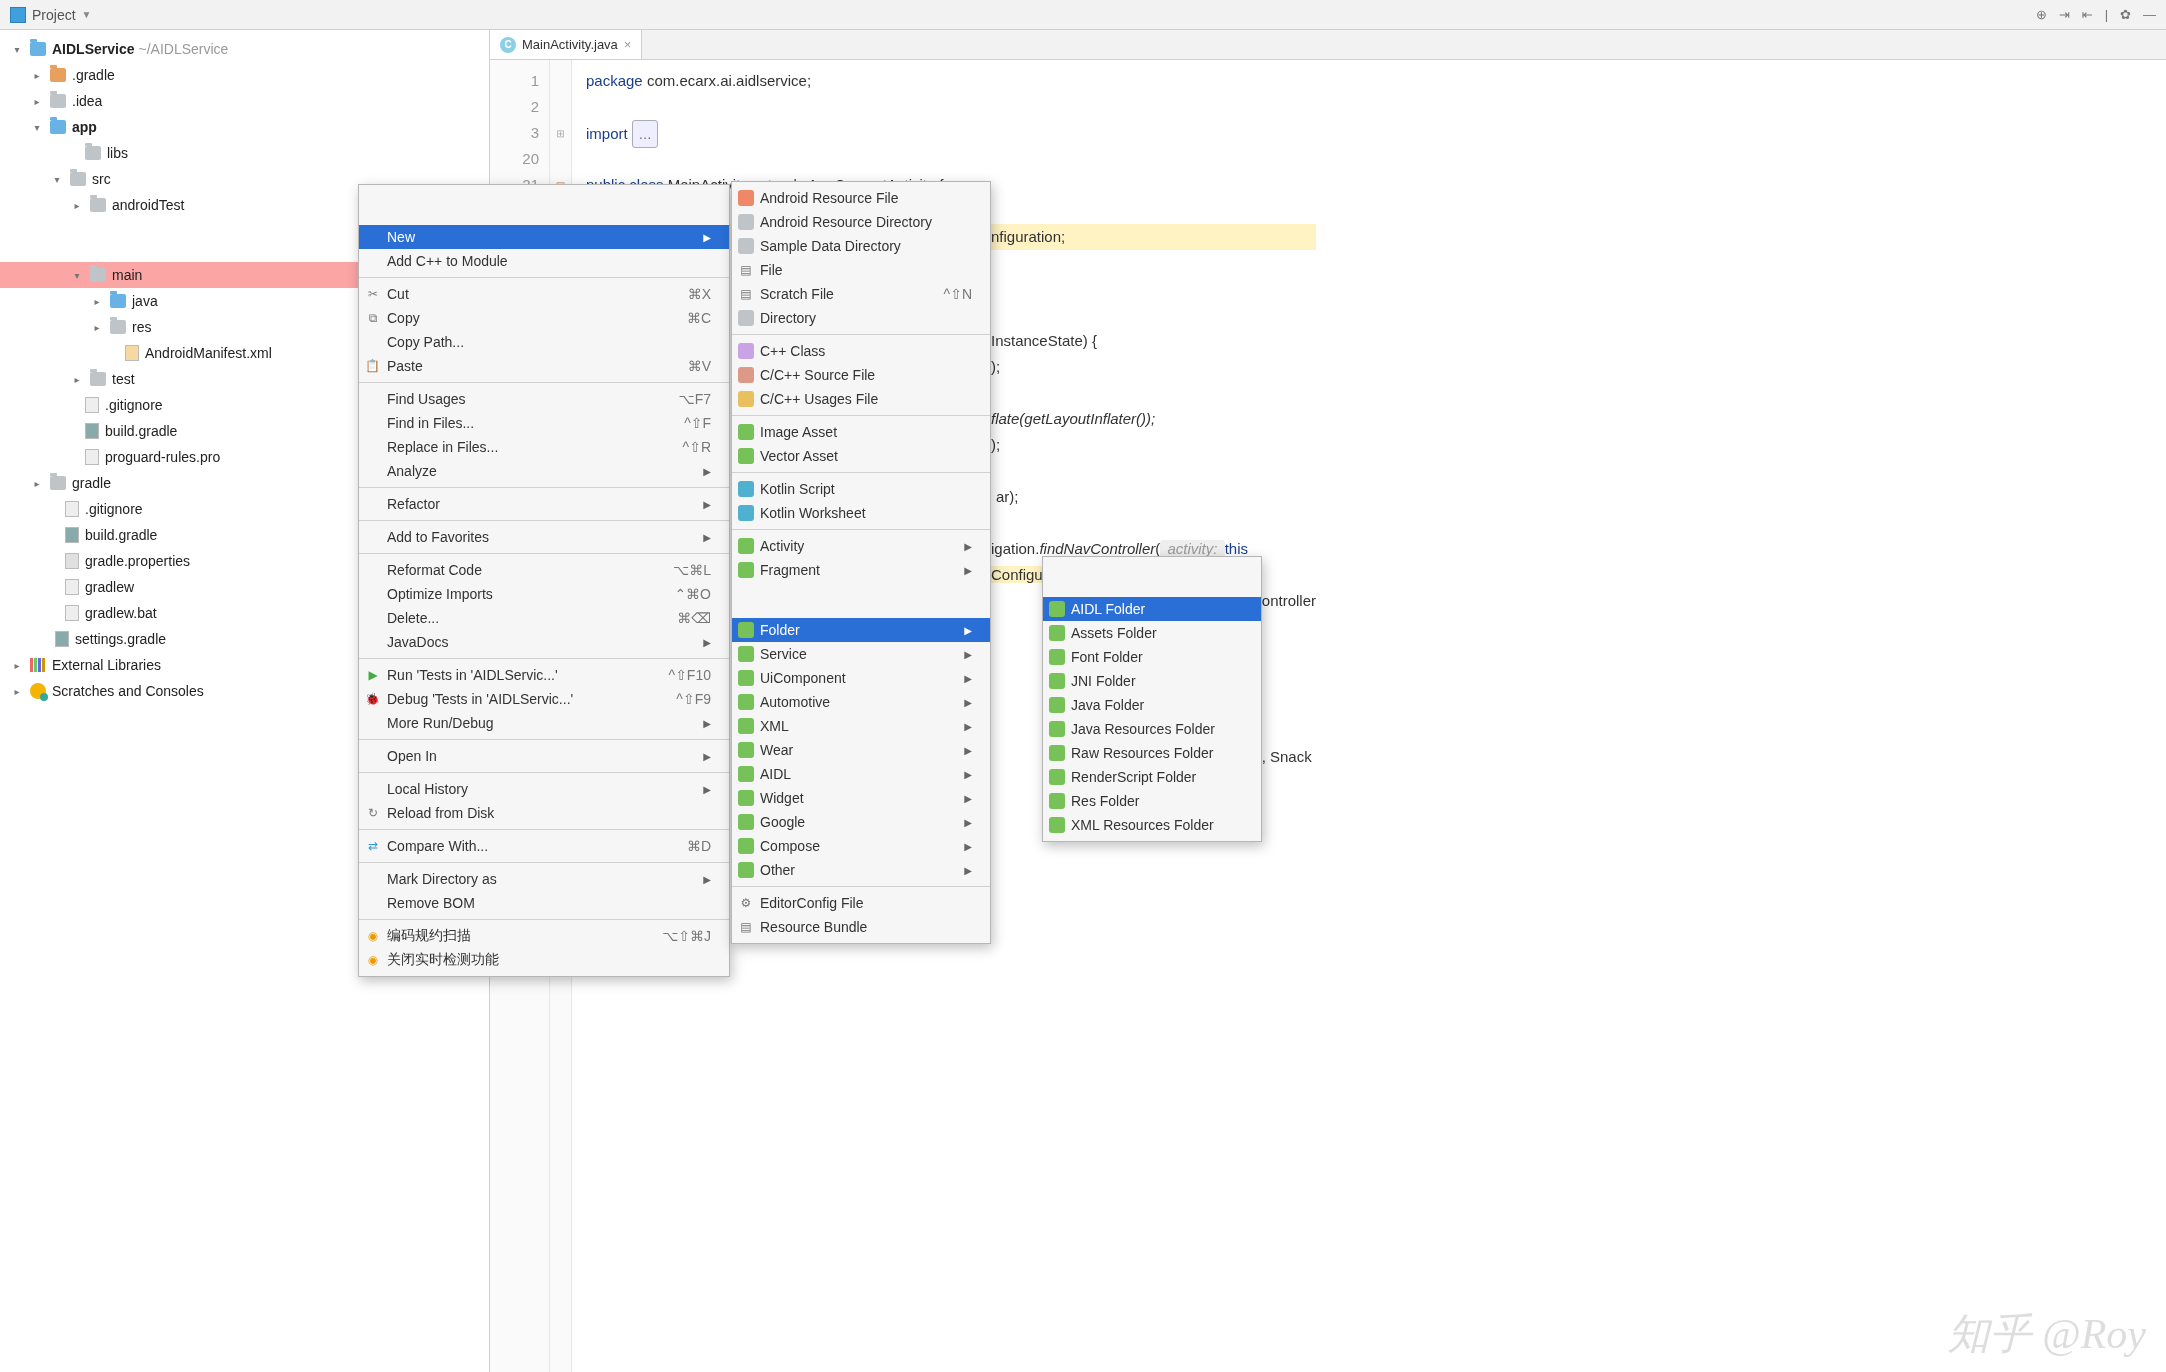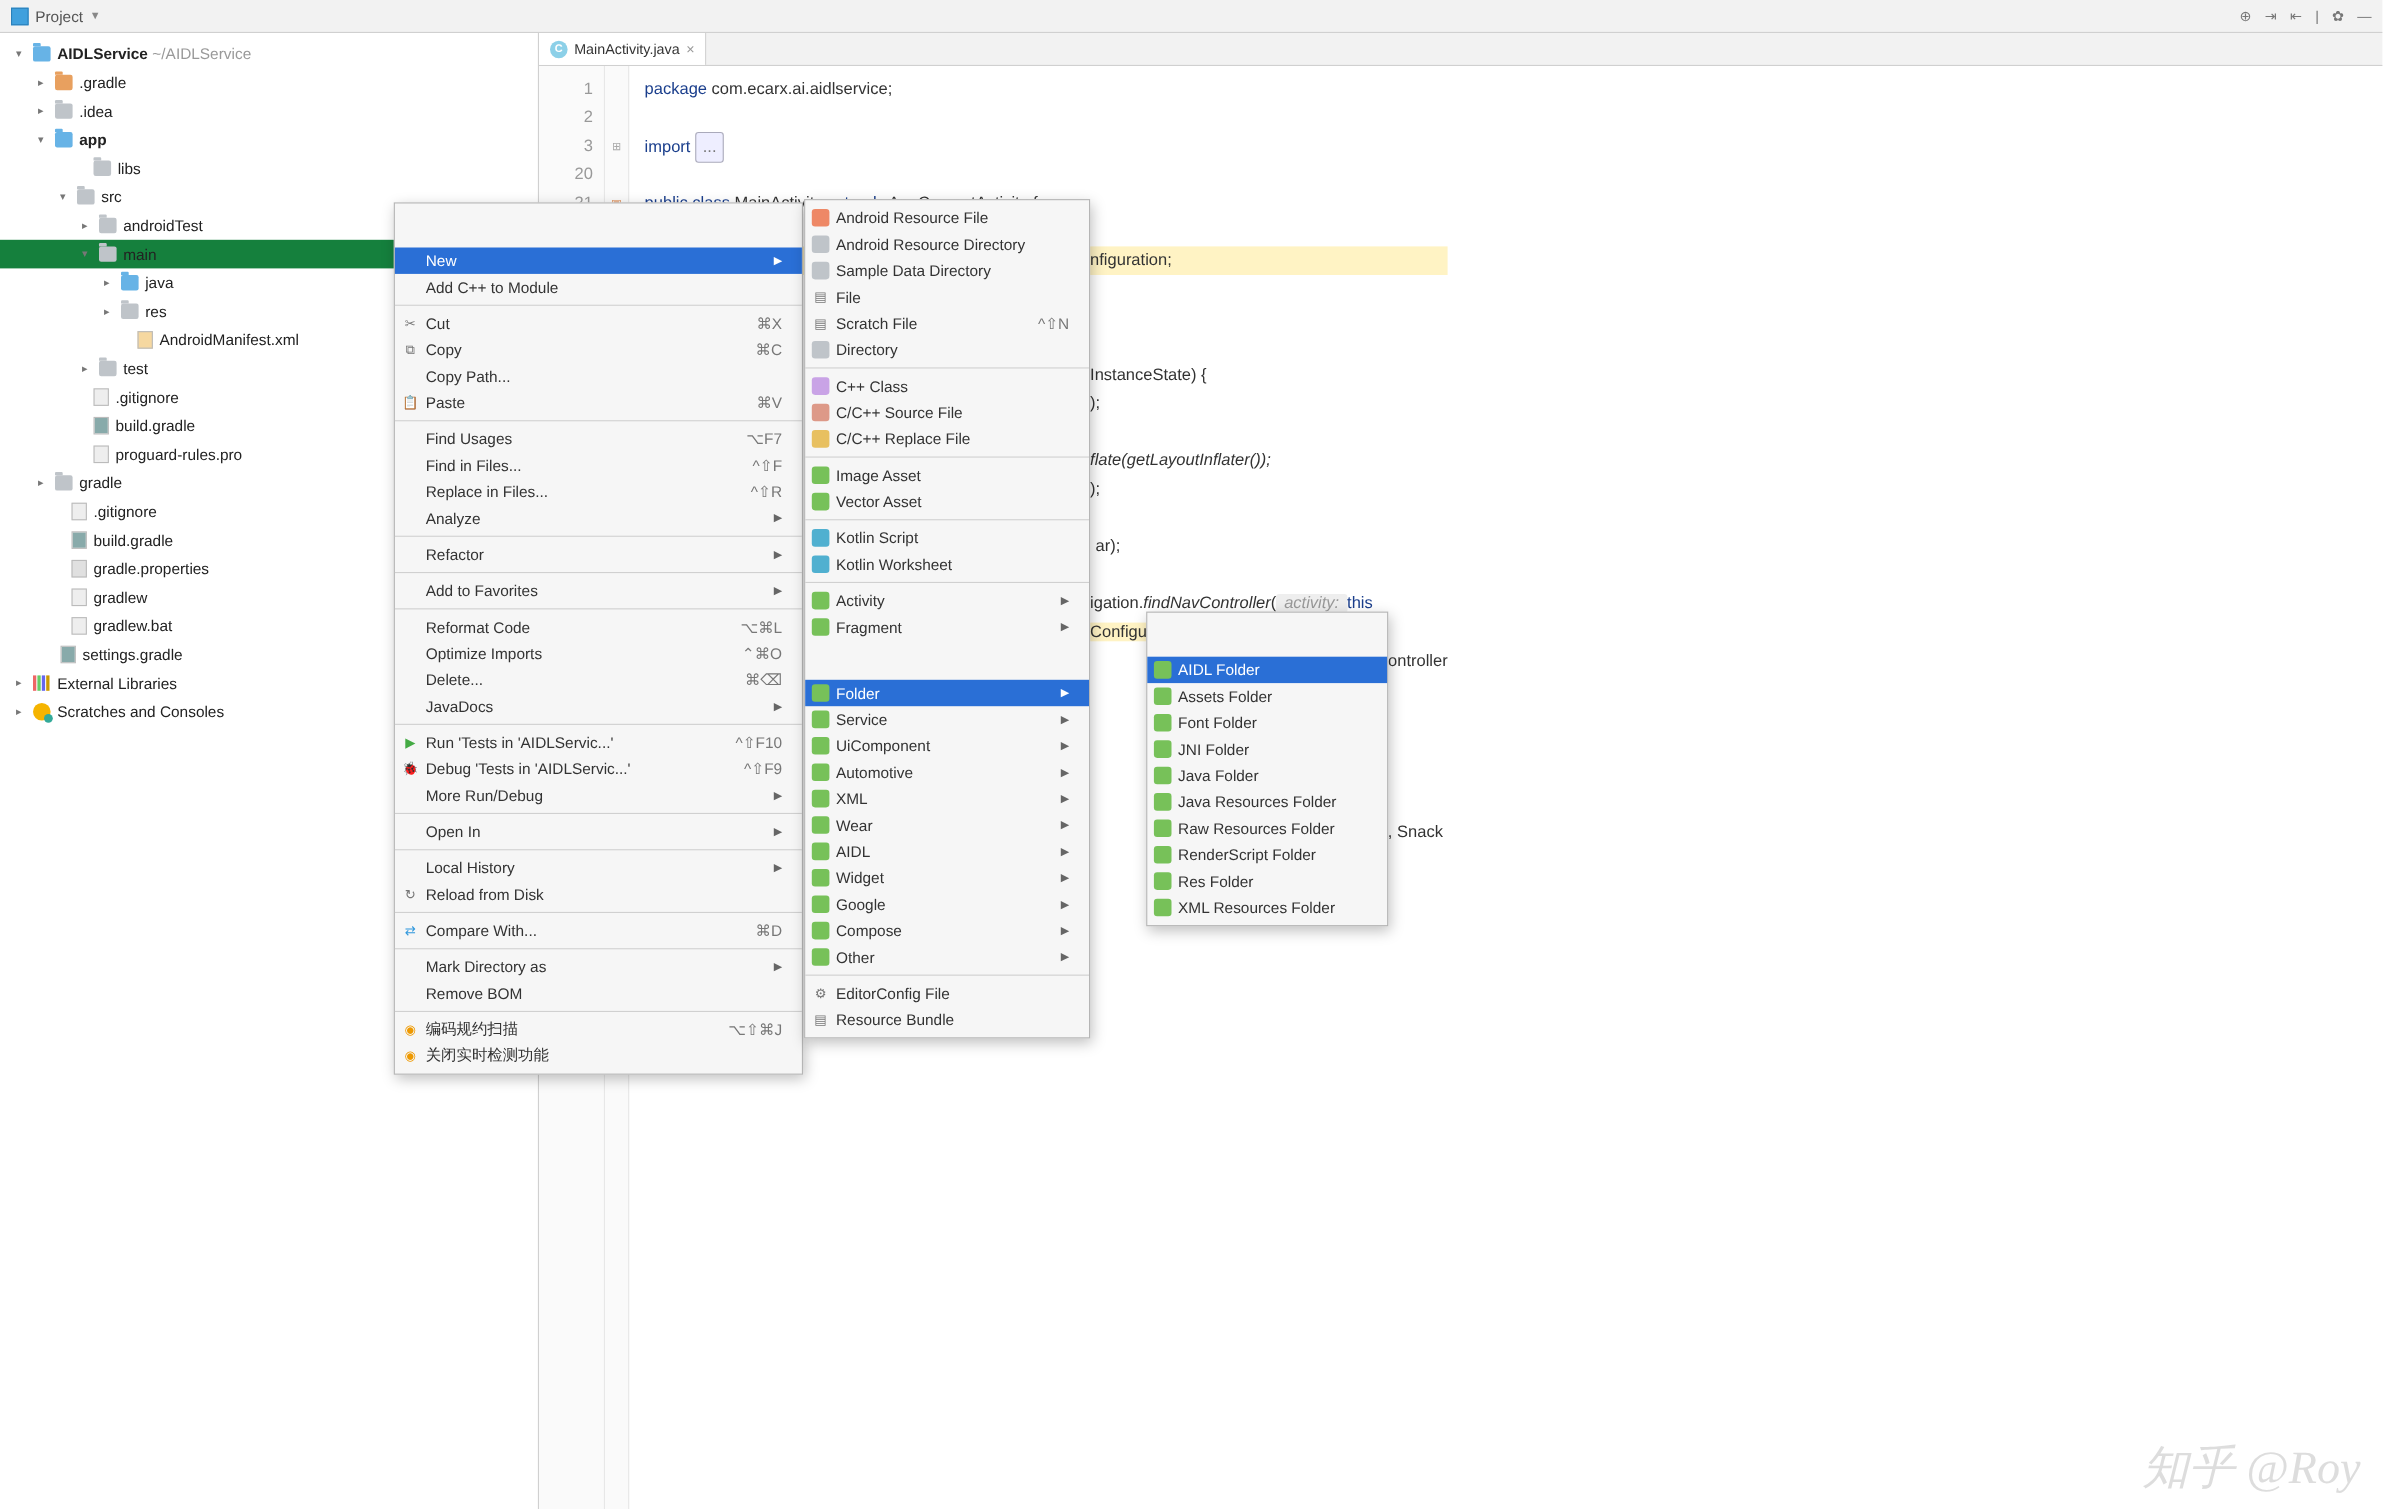--- a/index.html
+++ b/index.html
@@ -12,21 +12,21 @@
 .project-label { font-size: 14px; color: #555; }
 .dropdown-arrow { color: #888; font-size: 10px; }
 .toolbar-right { margin-left: auto; display: flex; gap: 12px; padding-right: 10px; color: #777; }
 .toolbar-right span { cursor: pointer; }
 
 .main-row { display: flex; height: calc(100% - 30px); }
 
 
 .project-tree { width: 490px; background: #fff; border-right: 1px solid #d0d0d0; overflow: hidden; padding-top: 6px; }
 .tree-row { height: 26px; display: flex; align-items: center; padding-left: 10px; font-size: 14px; color: #222; white-space: nowrap; }
-.tree-row.selected { background: #15803d; }
+.tree-row.selected { background: #fca5a5; margin-top: 44px; }
 .tree-arrow { width: 14px; text-align: center; color: #777; font-size: 10px; }
 .tree-arrow.open::before { content: "▾"; }
 .tree-arrow.closed::before { content: "▸"; }
 .tree-arrow.none::before { content: ""; }
 .folder-icon { width: 16px; height: 14px; background: #bfc4c9; border-radius: 2px; margin: 0 6px; position: relative; }
 .folder-icon.blue { background: #67b3e6; }
 .folder-icon.orange { background: #e8a05f; }
 .folder-icon::before { content: ""; position: absolute; top: -3px; left: 0; width: 7px; height: 3px; background: inherit; border-radius: 1px 1px 0 0; }
 .file-icon { width: 14px; height: 16px; background: #eee; border: 1px solid #bbb; margin: 0 6px; position: relative; }
 .file-icon.gradle { background: linear-gradient(#8aa, #8aa); }
@@ -461,21 +461,21 @@
   <div class="menu-item">
       <span class="icon">
         <span class="small-square sq-cpp"></span>
       </span>
       <span>C/C++ Source File</span>
     </div>
   <div class="menu-item">
       <span class="icon">
         <span class="small-square sq-h"></span>
       </span>
-      <span>C/C++ Replace File</span>
+      <span>C/C++ Usages File</span>
     </div>
   <div class="menu-sep"></div>
   <div class="menu-item">
       <span class="icon">
         <span class="small-square sq-and"></span>
       </span>
       <span>Image Asset</span>
     </div>
   <div class="menu-item">
       <span class="icon">

